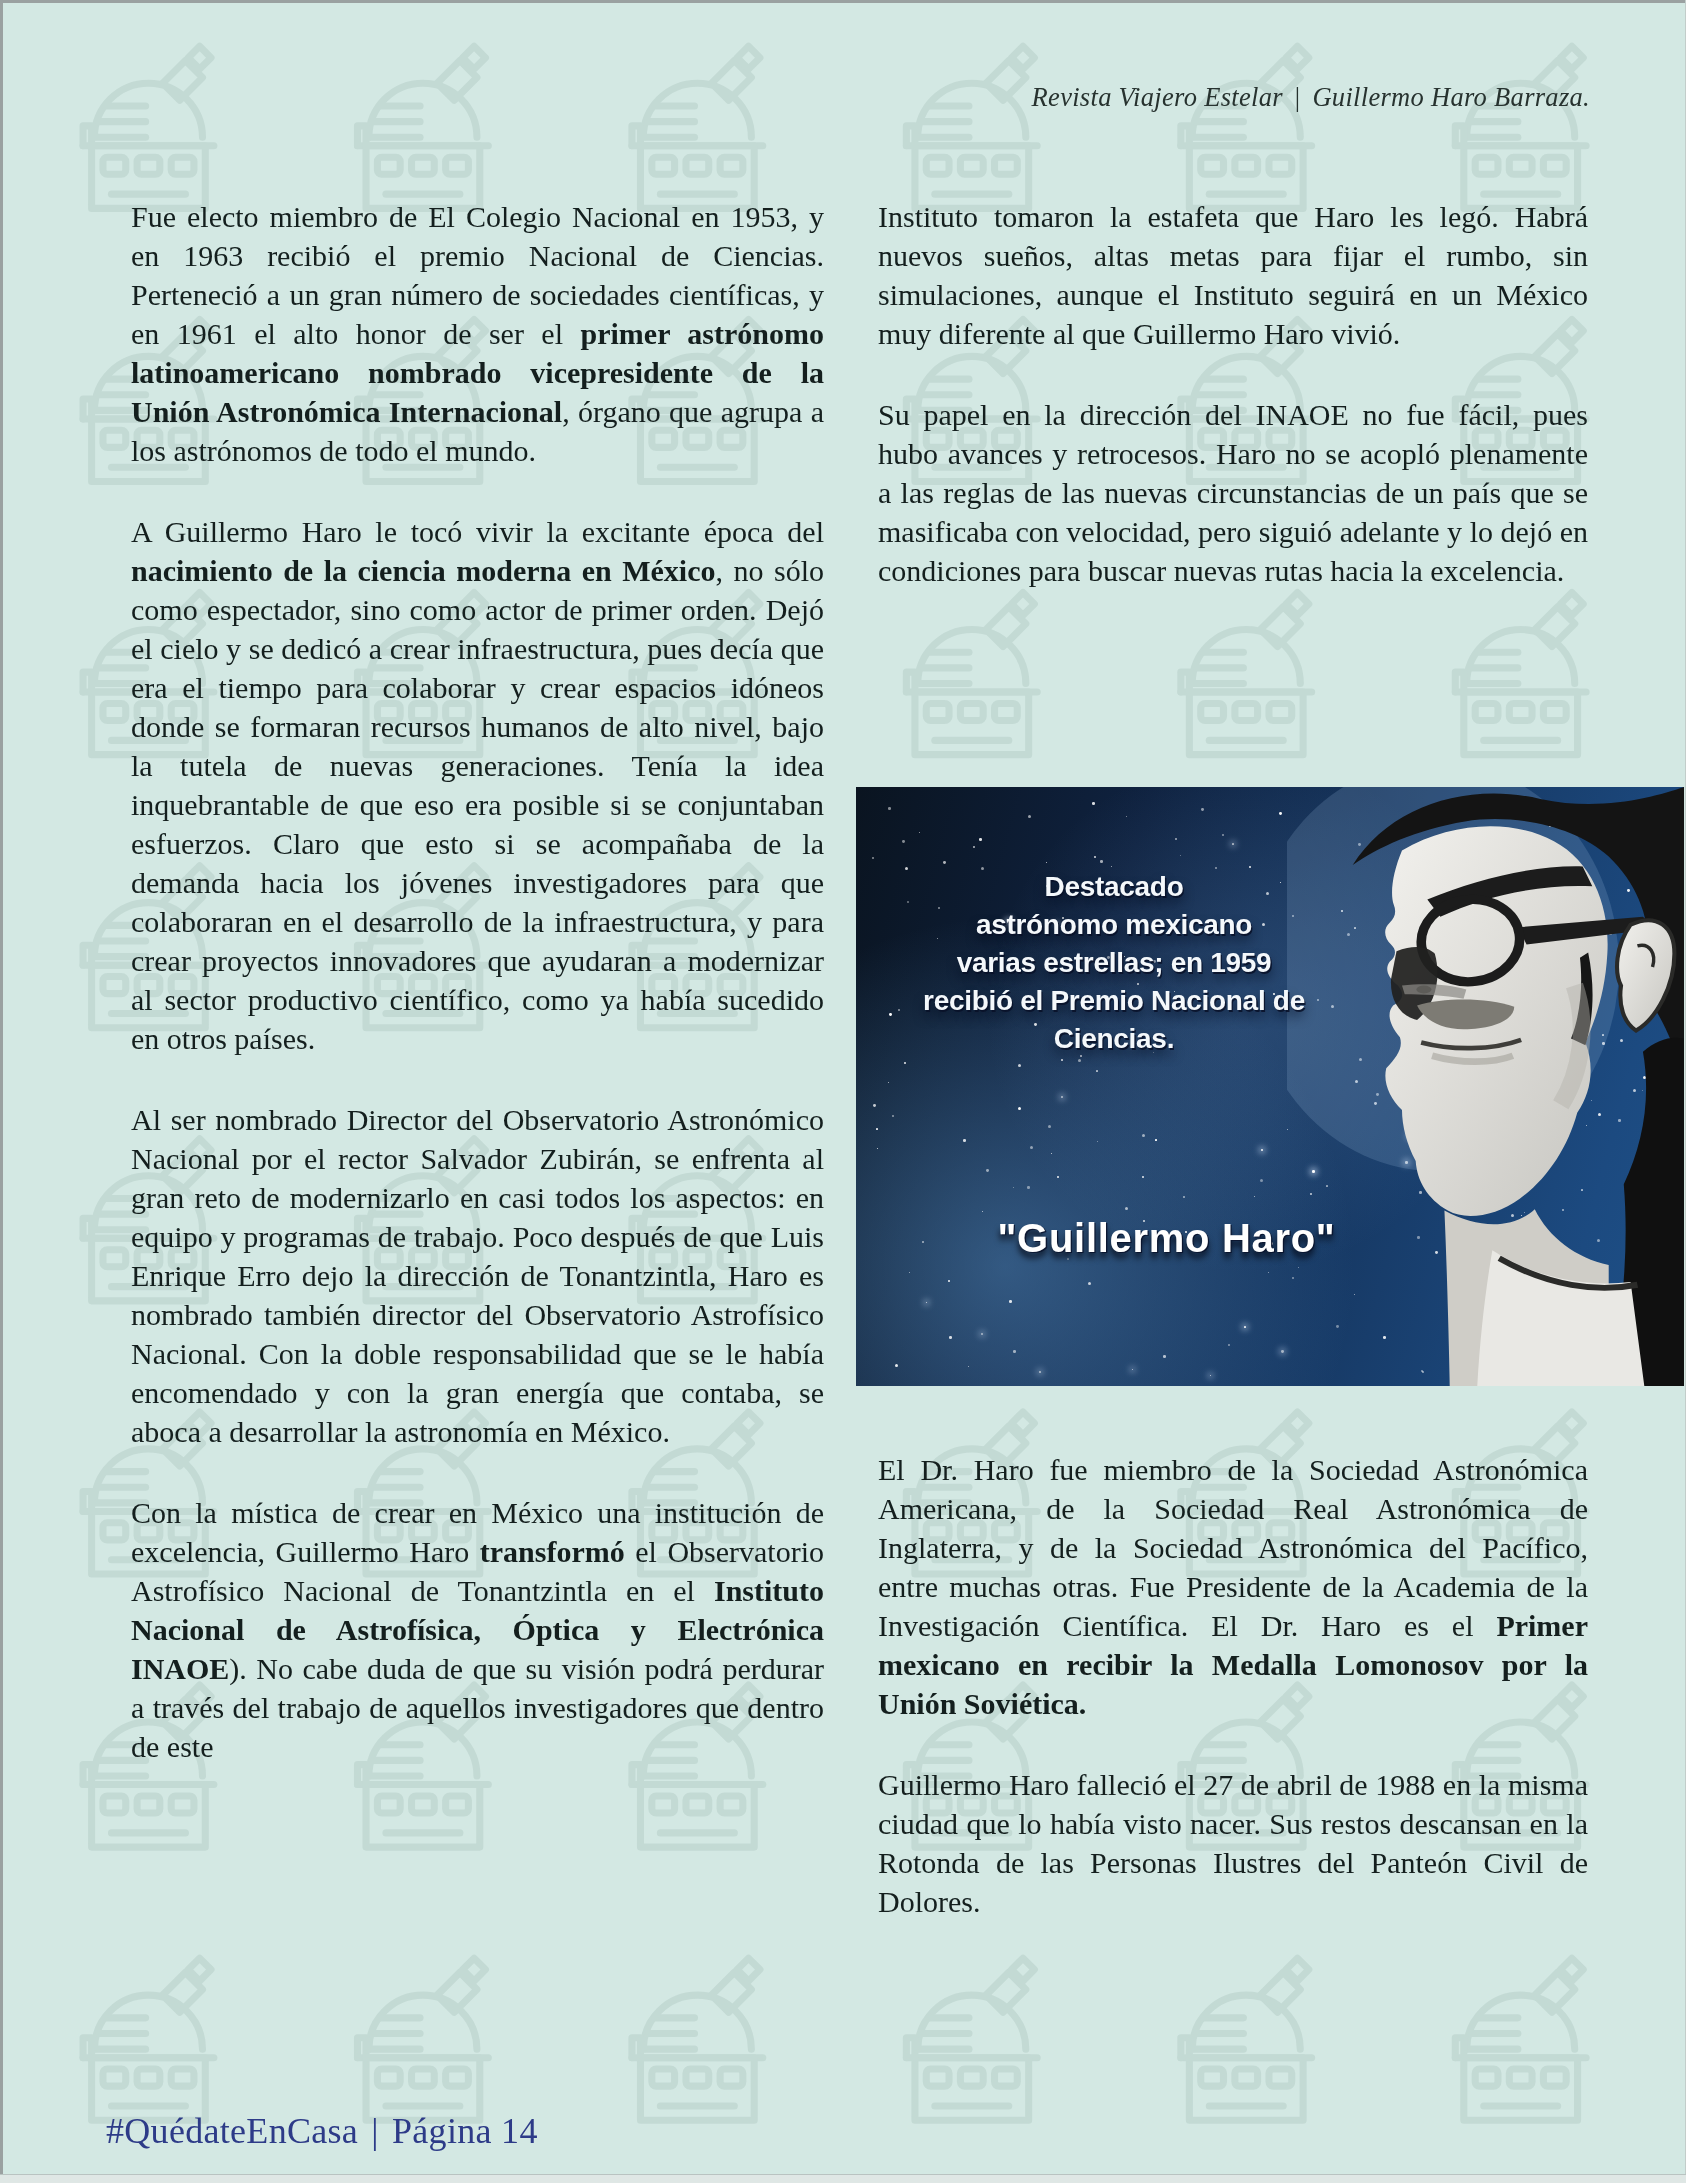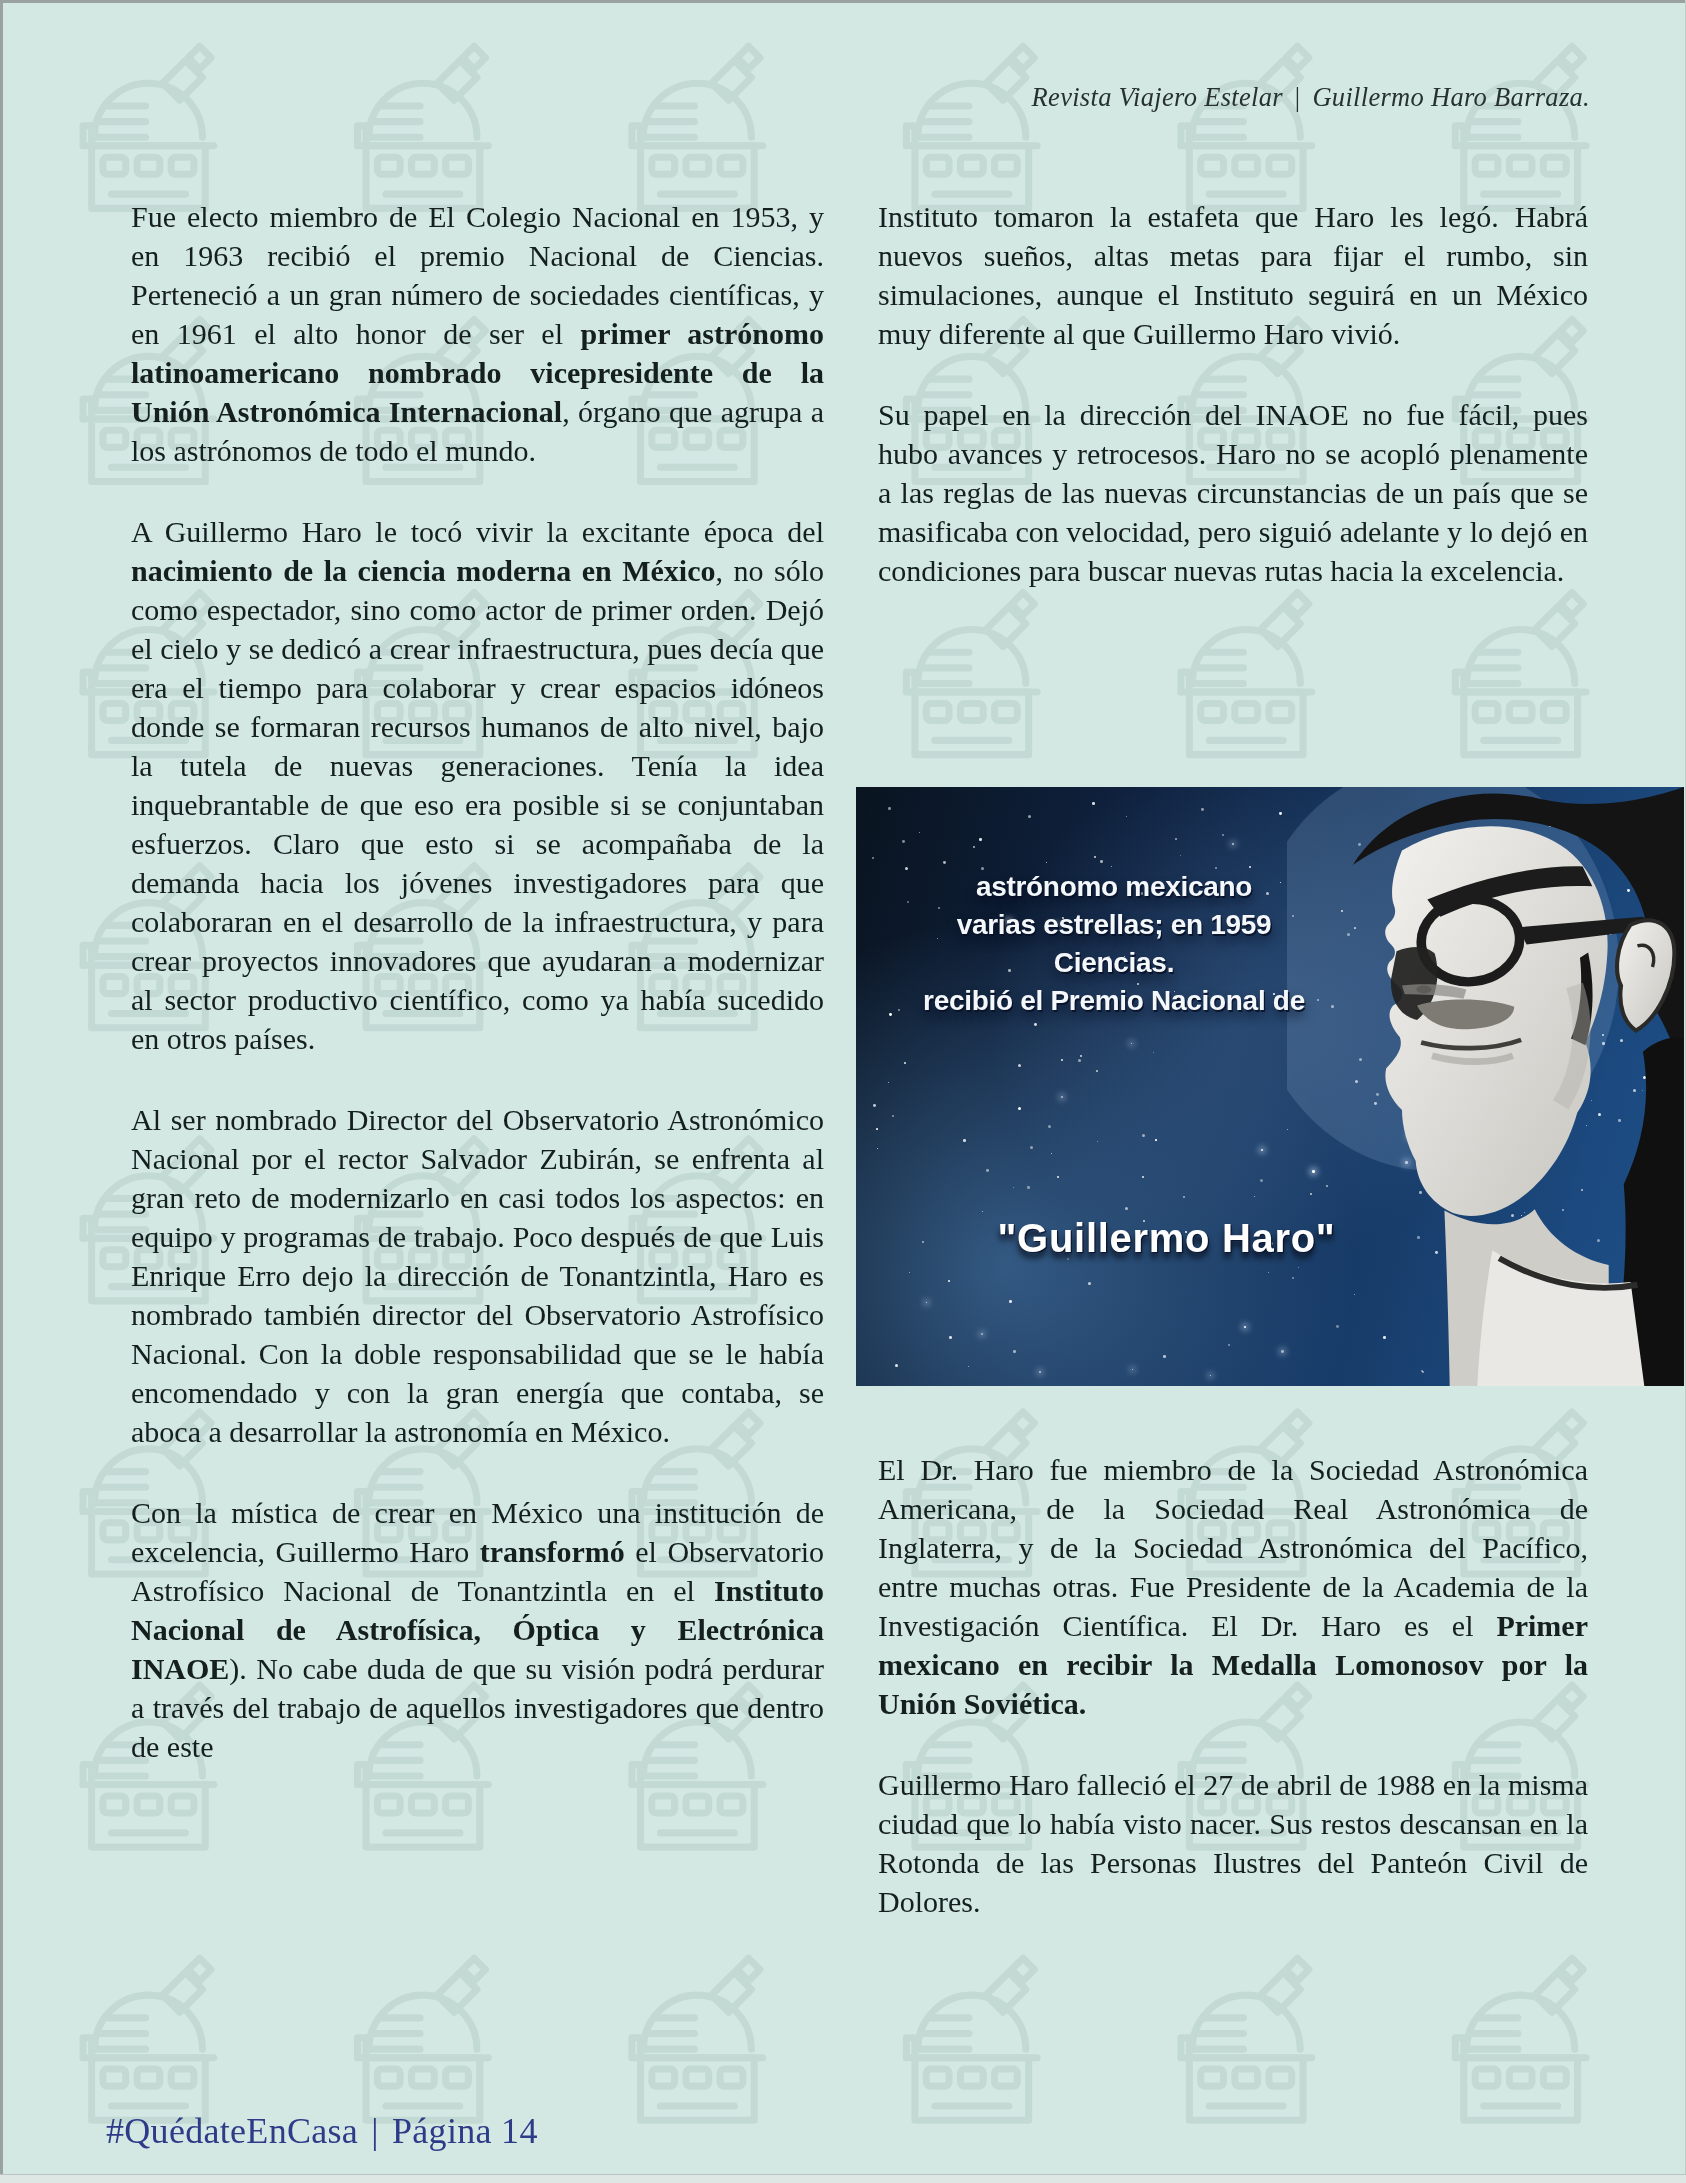--- a/index.html
+++ b/index.html
@@ -399,24 +399,25 @@
         <path d="M212,406 C252,418 300,418 330,406" stroke="#9a988f" stroke-width="10" fill="none" opacity="0.5"></path>
 
         <path d="M300,700 C360,740 432,756 502,748 L522,905 L278,905 C282,830 290,760 300,700 Z" fill="#e9e8e4"></path>
         <path d="M310,712 C382,754 452,764 512,752" stroke="#2b2b29" stroke-width="9" fill="none"></path>
 
         <path d="M502,208 C540,190 566,210 566,252 C566,300 540,350 510,368 C492,356 484,330 488,300 C478,280 480,240 502,208 Z" fill="url(#faceg)" stroke="#2a2a28" stroke-width="6"></path>
         <path d="M512,240 C530,235 540,252 534,272" stroke="#2a2a28" stroke-width="5" fill="none"></path>
       </svg>
 
       <figcaption class="fig-caption">
+        <div>Destacado</div>
         <div>astrónomo mexicano</div>
         <div>varias estrellas; en 1959</div>
+        <div>recibió el Premio Nacional de</div>
         <div>Ciencias.</div>
-        <div>recibió el Premio Nacional de</div>
       </figcaption>
 
       <div class="fig-name">"Guillermo Haro"</div>
     </figure>
 
     <section class="col col-right-bottom">
         <p class="para"><span>El Dr. Haro fue miembro de la Sociedad Astronómica Americana, de la Sociedad Real Astronómica de Inglaterra, y de la Sociedad Astronómica del Pacífico, entre muchas otras. Fue Presidente de la Academia de la Investigación Científica. El Dr. Haro es el </span><b>Primer mexicano en recibir la Medalla Lomonosov por la Unión Soviética.</b></p>
         <p class="para"><span>Guillermo Haro falleció el 27 de abril de 1988 en la misma ciudad que lo había visto nacer. Sus restos descansan en la Rotonda de las Personas Ilustres del Panteón Civil de Dolores.</span></p>
       </section>
   </main>

